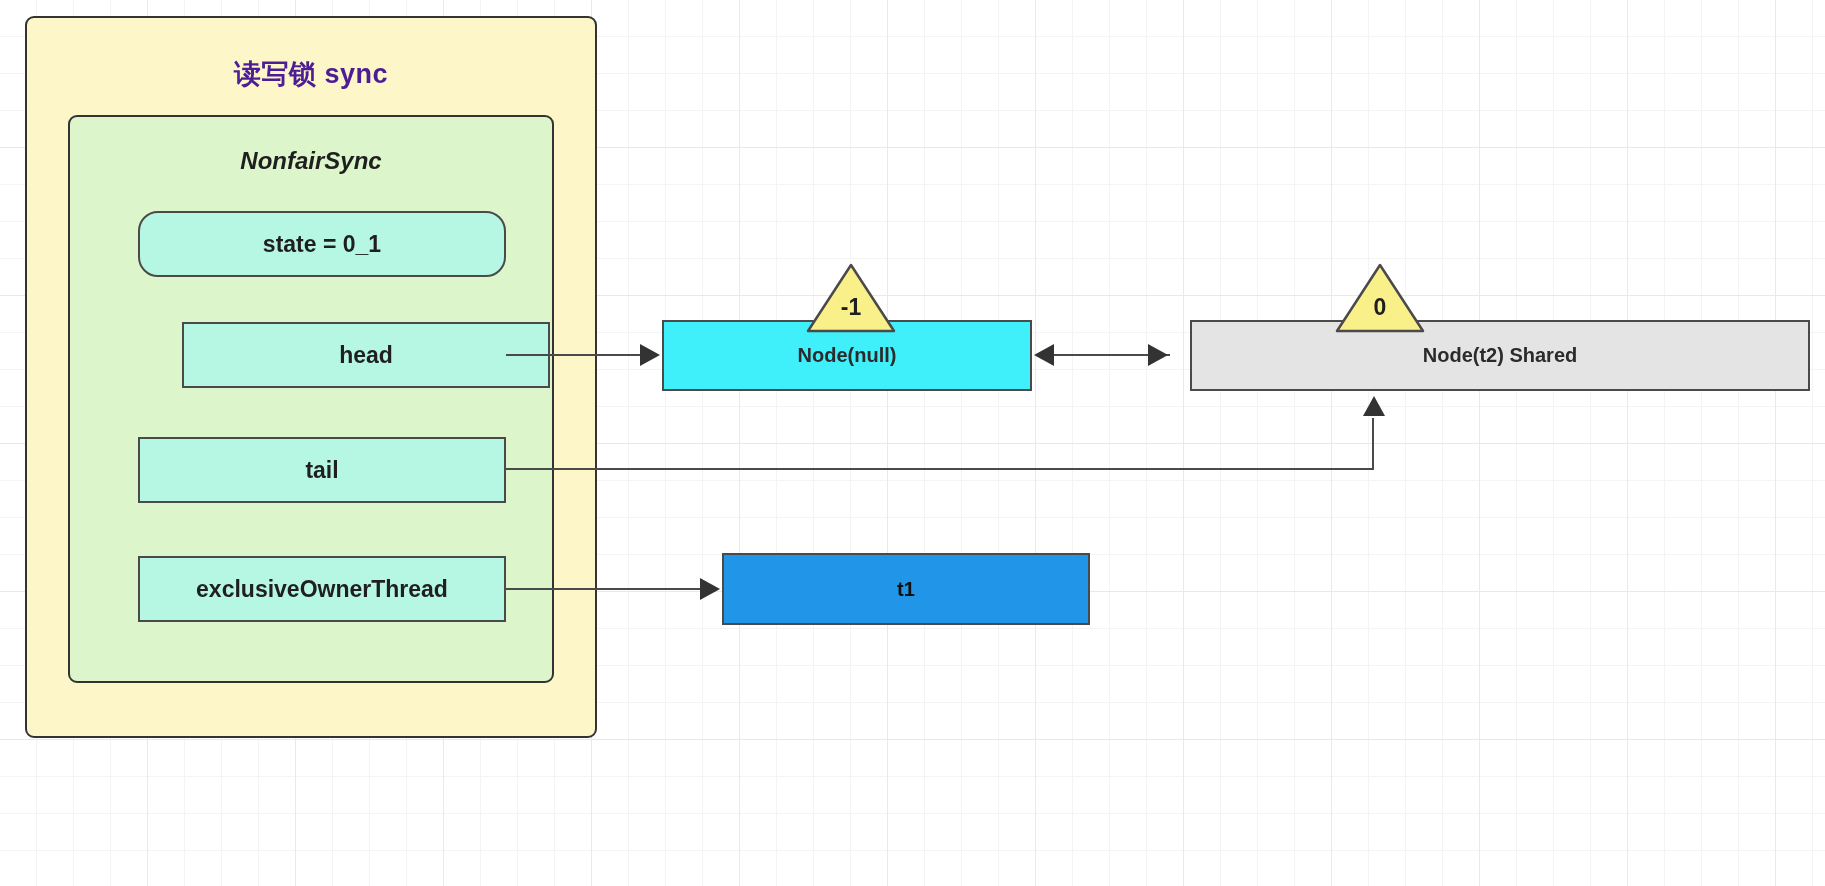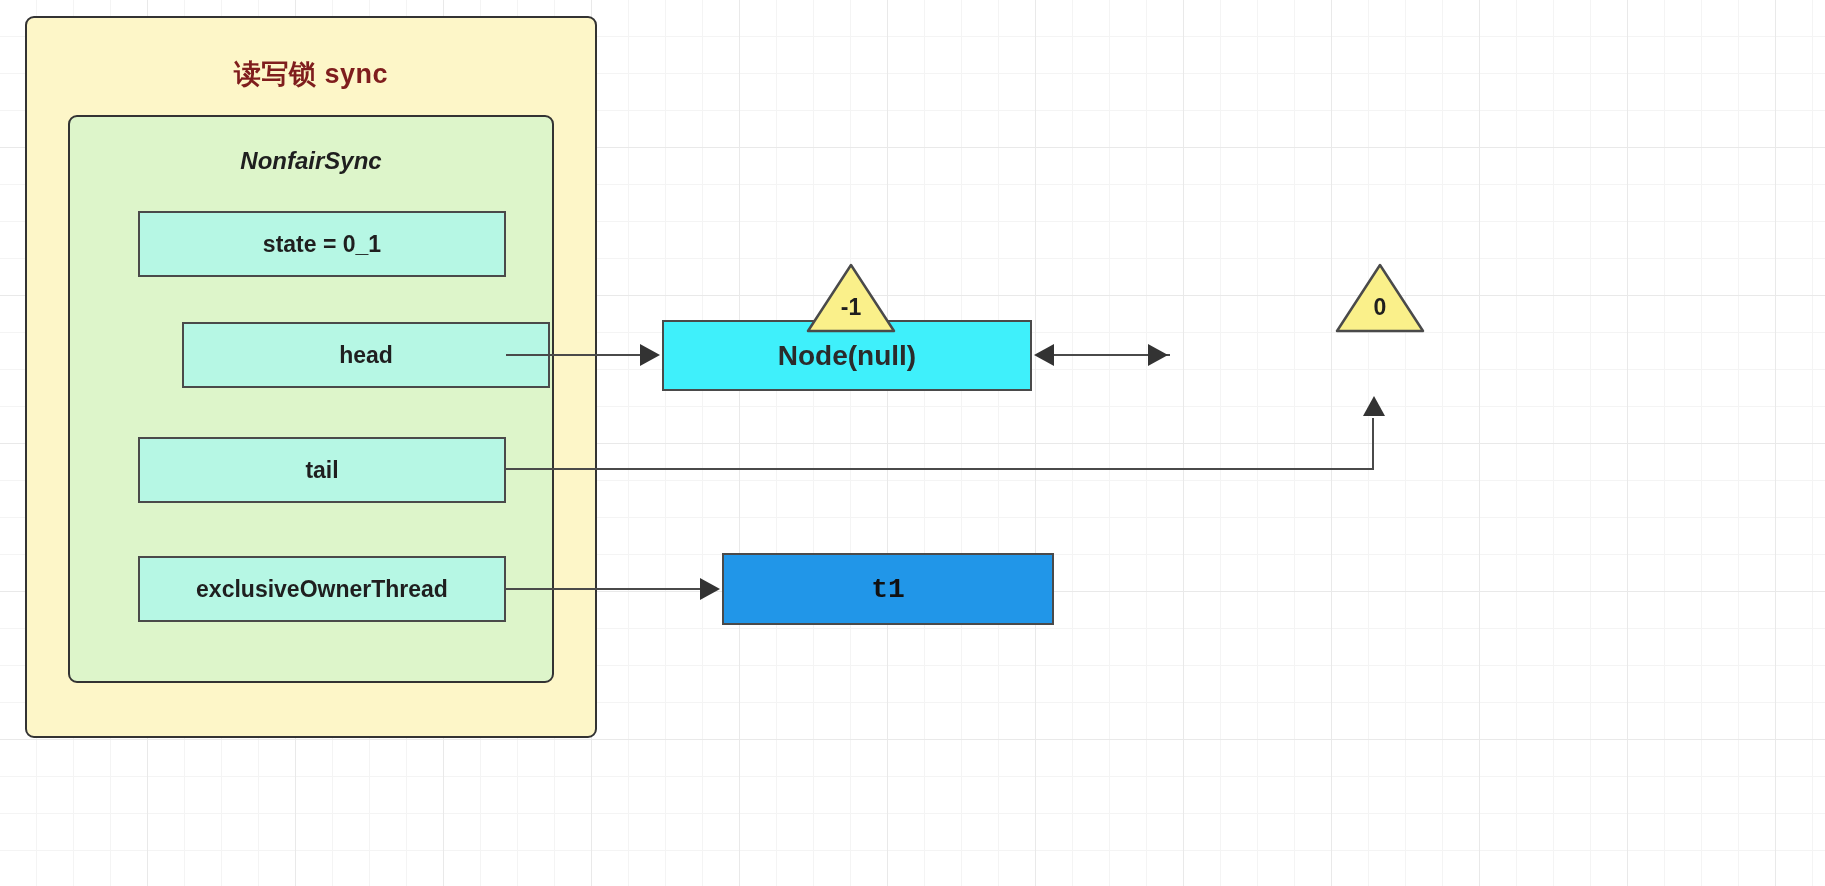--- a/index.html
+++ b/index.html
@@ -40,21 +40,21 @@
     box-sizing: border-box;
   }
   .outer-title {
     position: absolute;
     left: 0;
     top: 38px;
     width: 100%;
     text-align: center;
     font-size: 27px;
     font-weight: bold;
-    color: #7f1d1d;
+    color: #4c1d95;
     letter-spacing: 0.5px;
   }
 
   .inner-box {
     position: absolute;
     left: 68px;
     top: 115px;
     width: 486px;
     height: 568px;
     background: #ddf5ca;
@@ -83,34 +83,34 @@
     background: #b6f7e4;
     border: 2px solid #4a4a4a;
     box-sizing: border-box;
     display: flex;
     align-items: center;
     justify-content: center;
     font-size: 23px;
     font-weight: bold;
     color: #1f1f1f;
   }
-  .f-state { top: 211px; }
+  .f-state { top: 211px; border-radius: 20px; }
   .f-head  { top: 322px; margin-left: 44px; }
   .f-tail  { top: 437px; }
   .f-owner { top: 556px; }
 
   
   .node-box {
     position: absolute;
     border: 2.5px solid #4a4a4a;
     box-sizing: border-box;
     display: flex;
     align-items: center;
     justify-content: center;
-    font-size: 28px;
+    font-size: 20px;
     font-weight: bold;
     color: #2b2b2b;
     z-index: 4;
   }
   .node-null {
     left: 662px;
     top: 320px;
     width: 370px;
     height: 71px;
     background: #3ff0fb;
@@ -118,25 +118,24 @@
   .node-t2 {
     left: 1190px;
     top: 320px;
     width: 620px;
     height: 71px;
     background: #e4e4e4;
   }
   .node-t1 {
     left: 722px;
     top: 553px;
-    width: 332px;
+    width: 368px;
     height: 72px;
     background: #2196e8;
     color: #111111;
-    font-family: Liberation Mono, monospace;
   }
   .tri-label {
     position: absolute;
     width: 100%;
     text-align: center;
     font-size: 23px;
     font-weight: bold;
     color: #1f1f1f;
     z-index: 6;
   }
@@ -217,20 +216,21 @@
   <div class="conn h-line" style="left:506px; top:468px; width:868px;"></div>
   <div class="conn v-line" style="left:1372px; top:418px; height:52px;"></div>
   <div class="arrow-u" style="left:1363px; top:396px;"></div>
 
   <div class="conn h-line" style="left:1050px; top:354px; width:120px;"></div>
   <div class="arrow-l" style="left:1034px; top:344px;"></div>
   <div class="arrow-r" style="left:1148px; top:344px;"></div>
 
   <div class="node-box node-null">Node(null)</div>
 
+  <div class="node-box node-t2">Node(t2) Shared</div>
 
   <div class="node-box node-t1">t1</div>
 
   <div class="tri-wrap tri-neg1">
     <svg width="92" height="72" viewBox="0 0 92 72">
       <polygon points="46,3 89,69 3,69" fill="#faf08a" stroke="#4a4a4a" stroke-width="2.5" stroke-linejoin="round"></polygon>
     </svg>
     <div class="tri-label">-1</div>
   </div>
 

